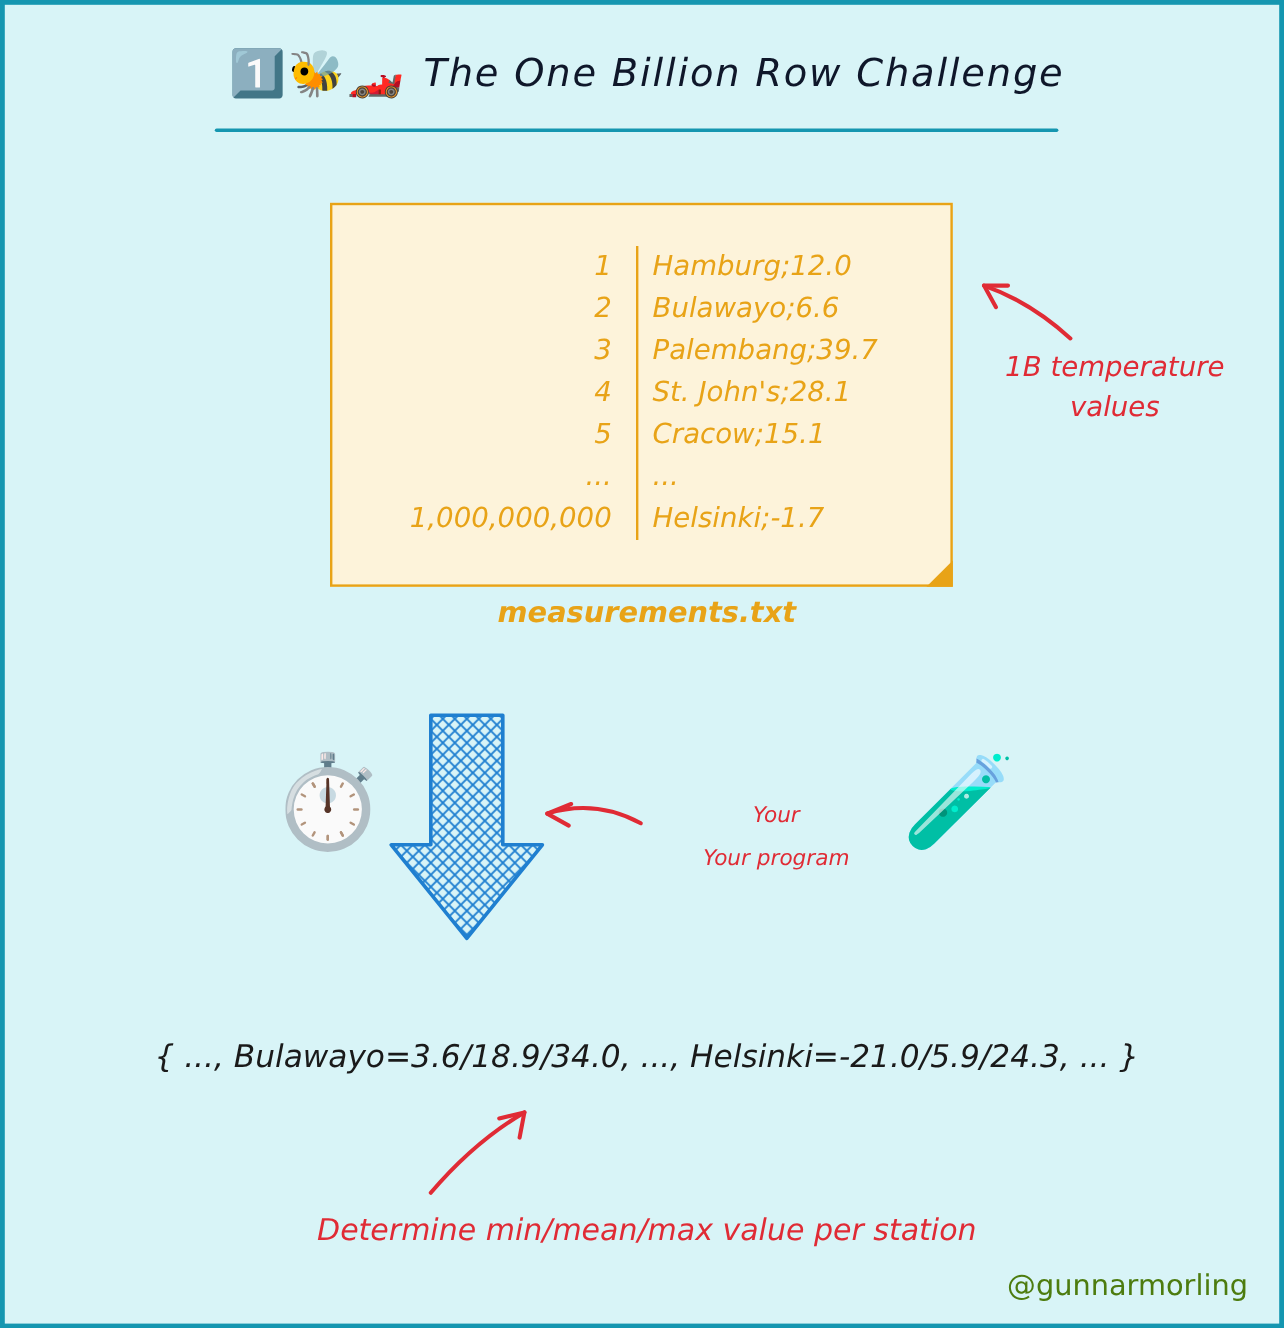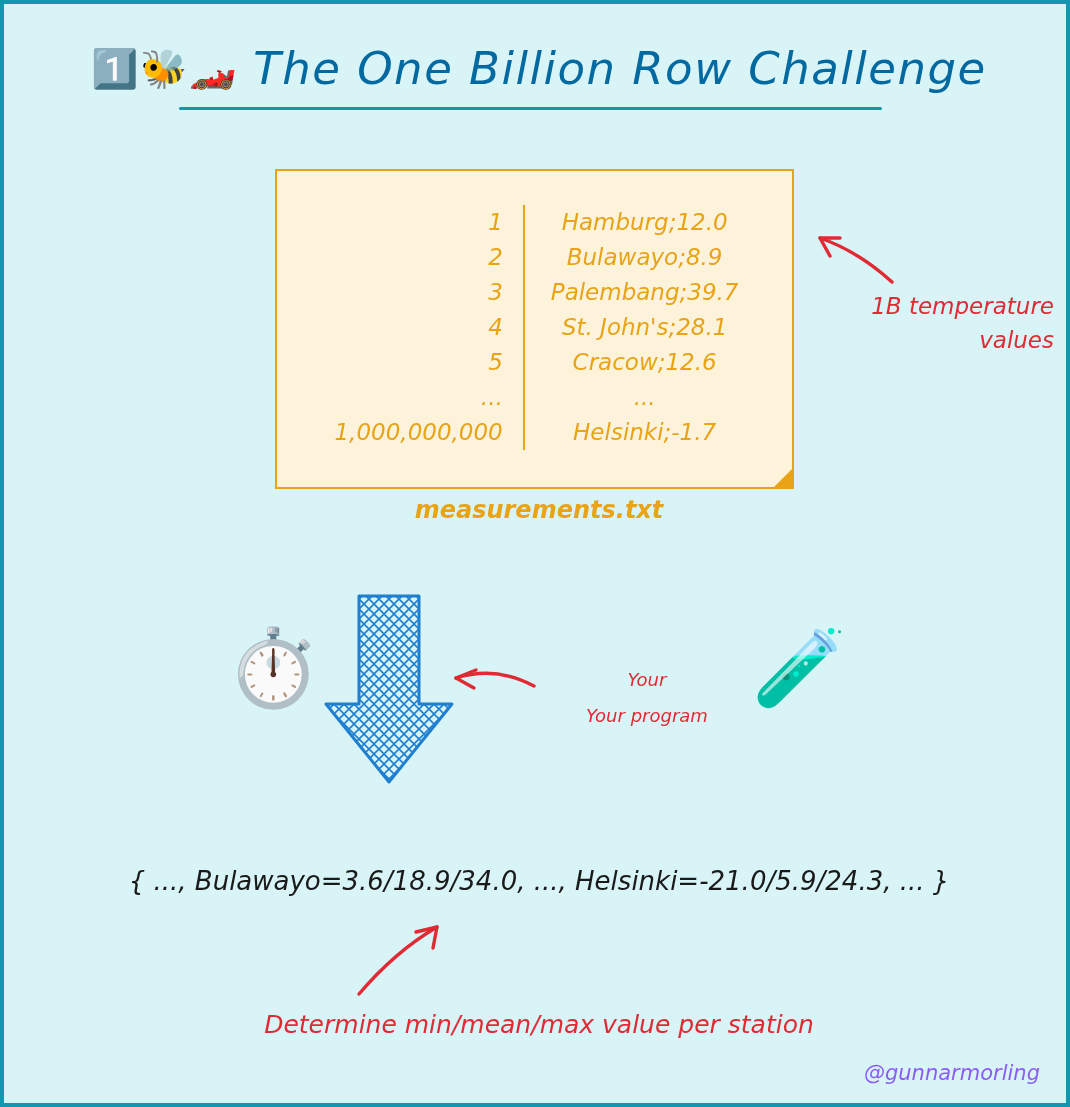--- a/index.html
+++ b/index.html
@@ -31,23 +31,23 @@
     justify-content: center;
     gap: 14px;
   }
   .title-emoji {
     font-size: 38px;
     line-height: 1;
     letter-spacing: 2px;
   }
   .title-text {
     font-family: "DejaVu Sans", sans-serif;
-    font-size: 45px;
-    font-style: italic;
-    color: #0369a1;
+    font-size: 32px;
+    font-style: italic;
+    color: #0f172a;
     letter-spacing: 1.5px;
     white-space: nowrap;
   }
   .title-underline {
     position: absolute;
     top: 103px;
     left: 175px;
     width: 703px;
     height: 3px;
     background: #1596b0;
@@ -81,22 +81,22 @@
     width: 519px;
     display: flex;
     justify-content: center;
   }
   .col-num {
     text-align: right;
     padding-right: 20px;
     border-right: 2px solid #e8a317;
   }
   .col-val {
-    text-align: center;
-    padding-left: 26px;
+    text-align: left;
+    padding-left: 12px;
   }
   .row-cell {
     font-family: "DejaVu Sans", sans-serif;
     font-style: italic;
     font-size: 23px;
     color: #e8a317;
     line-height: 35px;
     white-space: nowrap;
   }
   .filename {
@@ -111,21 +111,21 @@
     font-size: 24px;
     color: #e8a317;
   }
 
   
   .anno-1b {
     position: absolute;
     left: 800px;
     top: 285px;
     width: 250px;
-    text-align: right;
+    text-align: center;
     font-family: "DejaVu Sans", sans-serif;
     font-style: italic;
     font-size: 23px;
     color: #e02b35;
     line-height: 34px;
   }
 
   
   .stopwatch {
     position: absolute;
@@ -180,23 +180,22 @@
     font-size: 25px;
     color: #e02b35;
   }
 
   
   .handle {
     position: absolute;
     right: 26px;
     bottom: 18px;
     font-family: "DejaVu Sans", sans-serif;
-    font-style: italic;
-    font-size: 21px;
-    color: #8b5cf6;
+    font-size: 24px;
+    color: #4d7c0f;
   }
 
   svg.overlay {
     position: absolute;
     left: 0;
     top: 0;
     width: 1070px;
     height: 1107px;
     pointer-events: none;
   }
@@ -219,24 +218,24 @@
         <div class="row-cell">1</div>
         <div class="row-cell">2</div>
         <div class="row-cell">3</div>
         <div class="row-cell">4</div>
         <div class="row-cell">5</div>
         <div class="row-cell">...</div>
         <div class="row-cell">1,000,000,000</div>
       </div>
       <div class="col-val">
         <div class="row-cell">Hamburg;12.0</div>
-        <div class="row-cell">Bulawayo;8.9</div>
+        <div class="row-cell">Bulawayo;6.6</div>
         <div class="row-cell">Palembang;39.7</div>
         <div class="row-cell">St. John's;28.1</div>
-        <div class="row-cell">Cracow;12.6</div>
+        <div class="row-cell">Cracow;15.1</div>
         <div class="row-cell">...</div>
         <div class="row-cell">Helsinki;-1.7</div>
       </div>
     </div>
   </div>
 
   <div class="filename">measurements.txt</div>
 
   <div class="anno-1b">
     <div>1B temperature</div>

